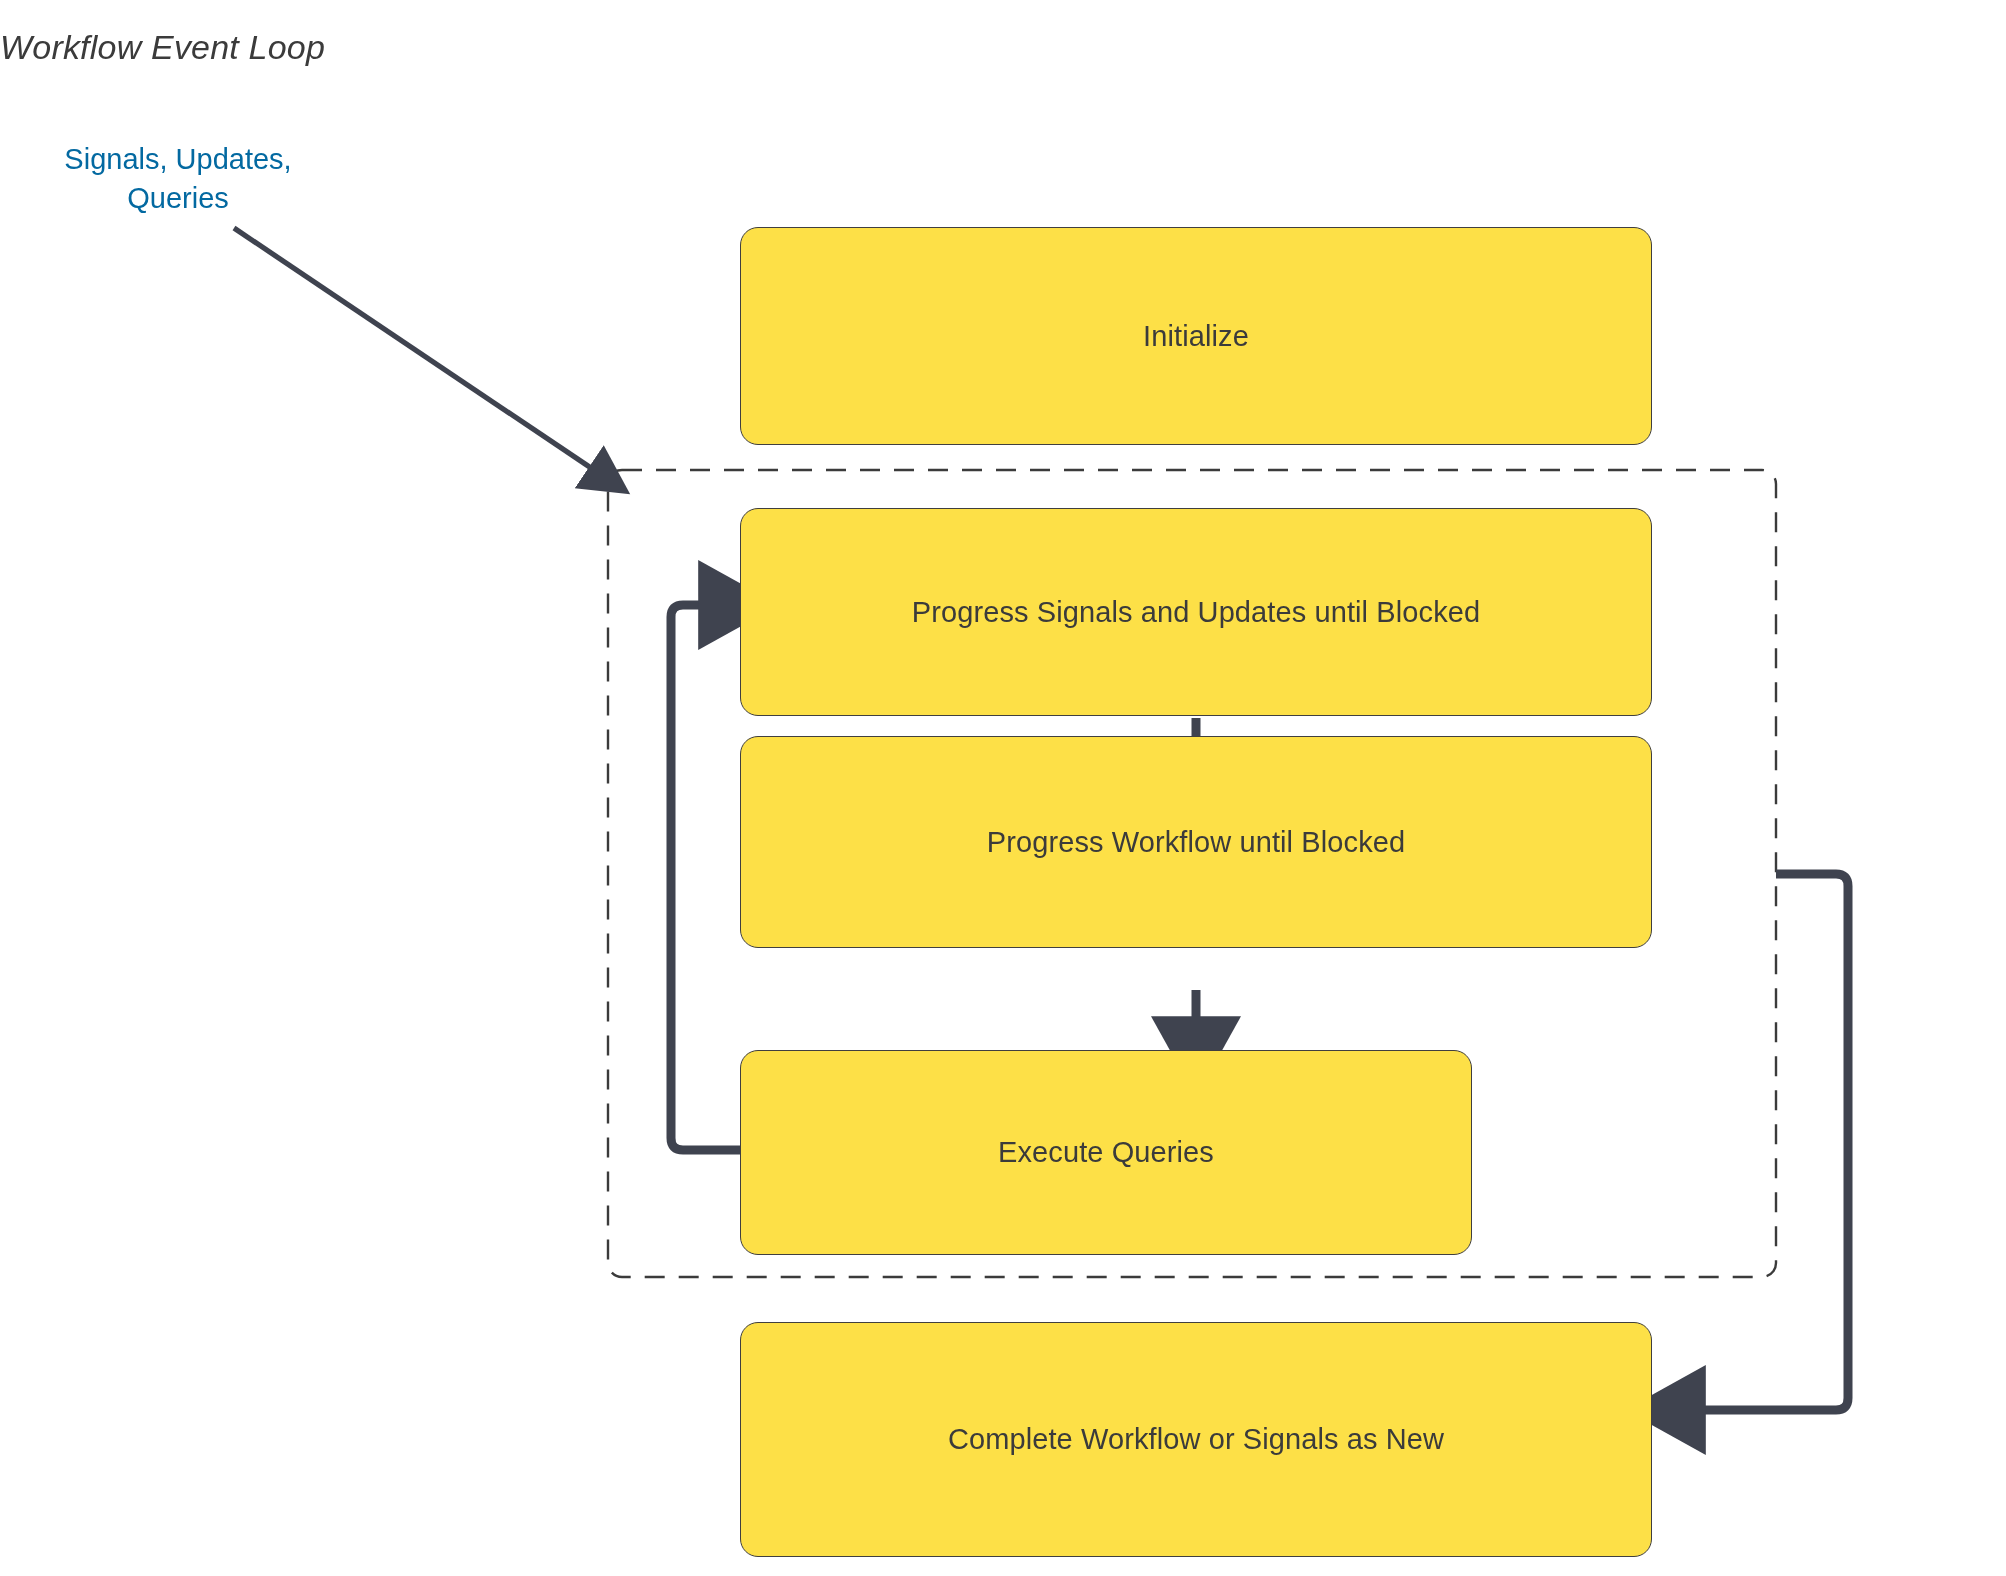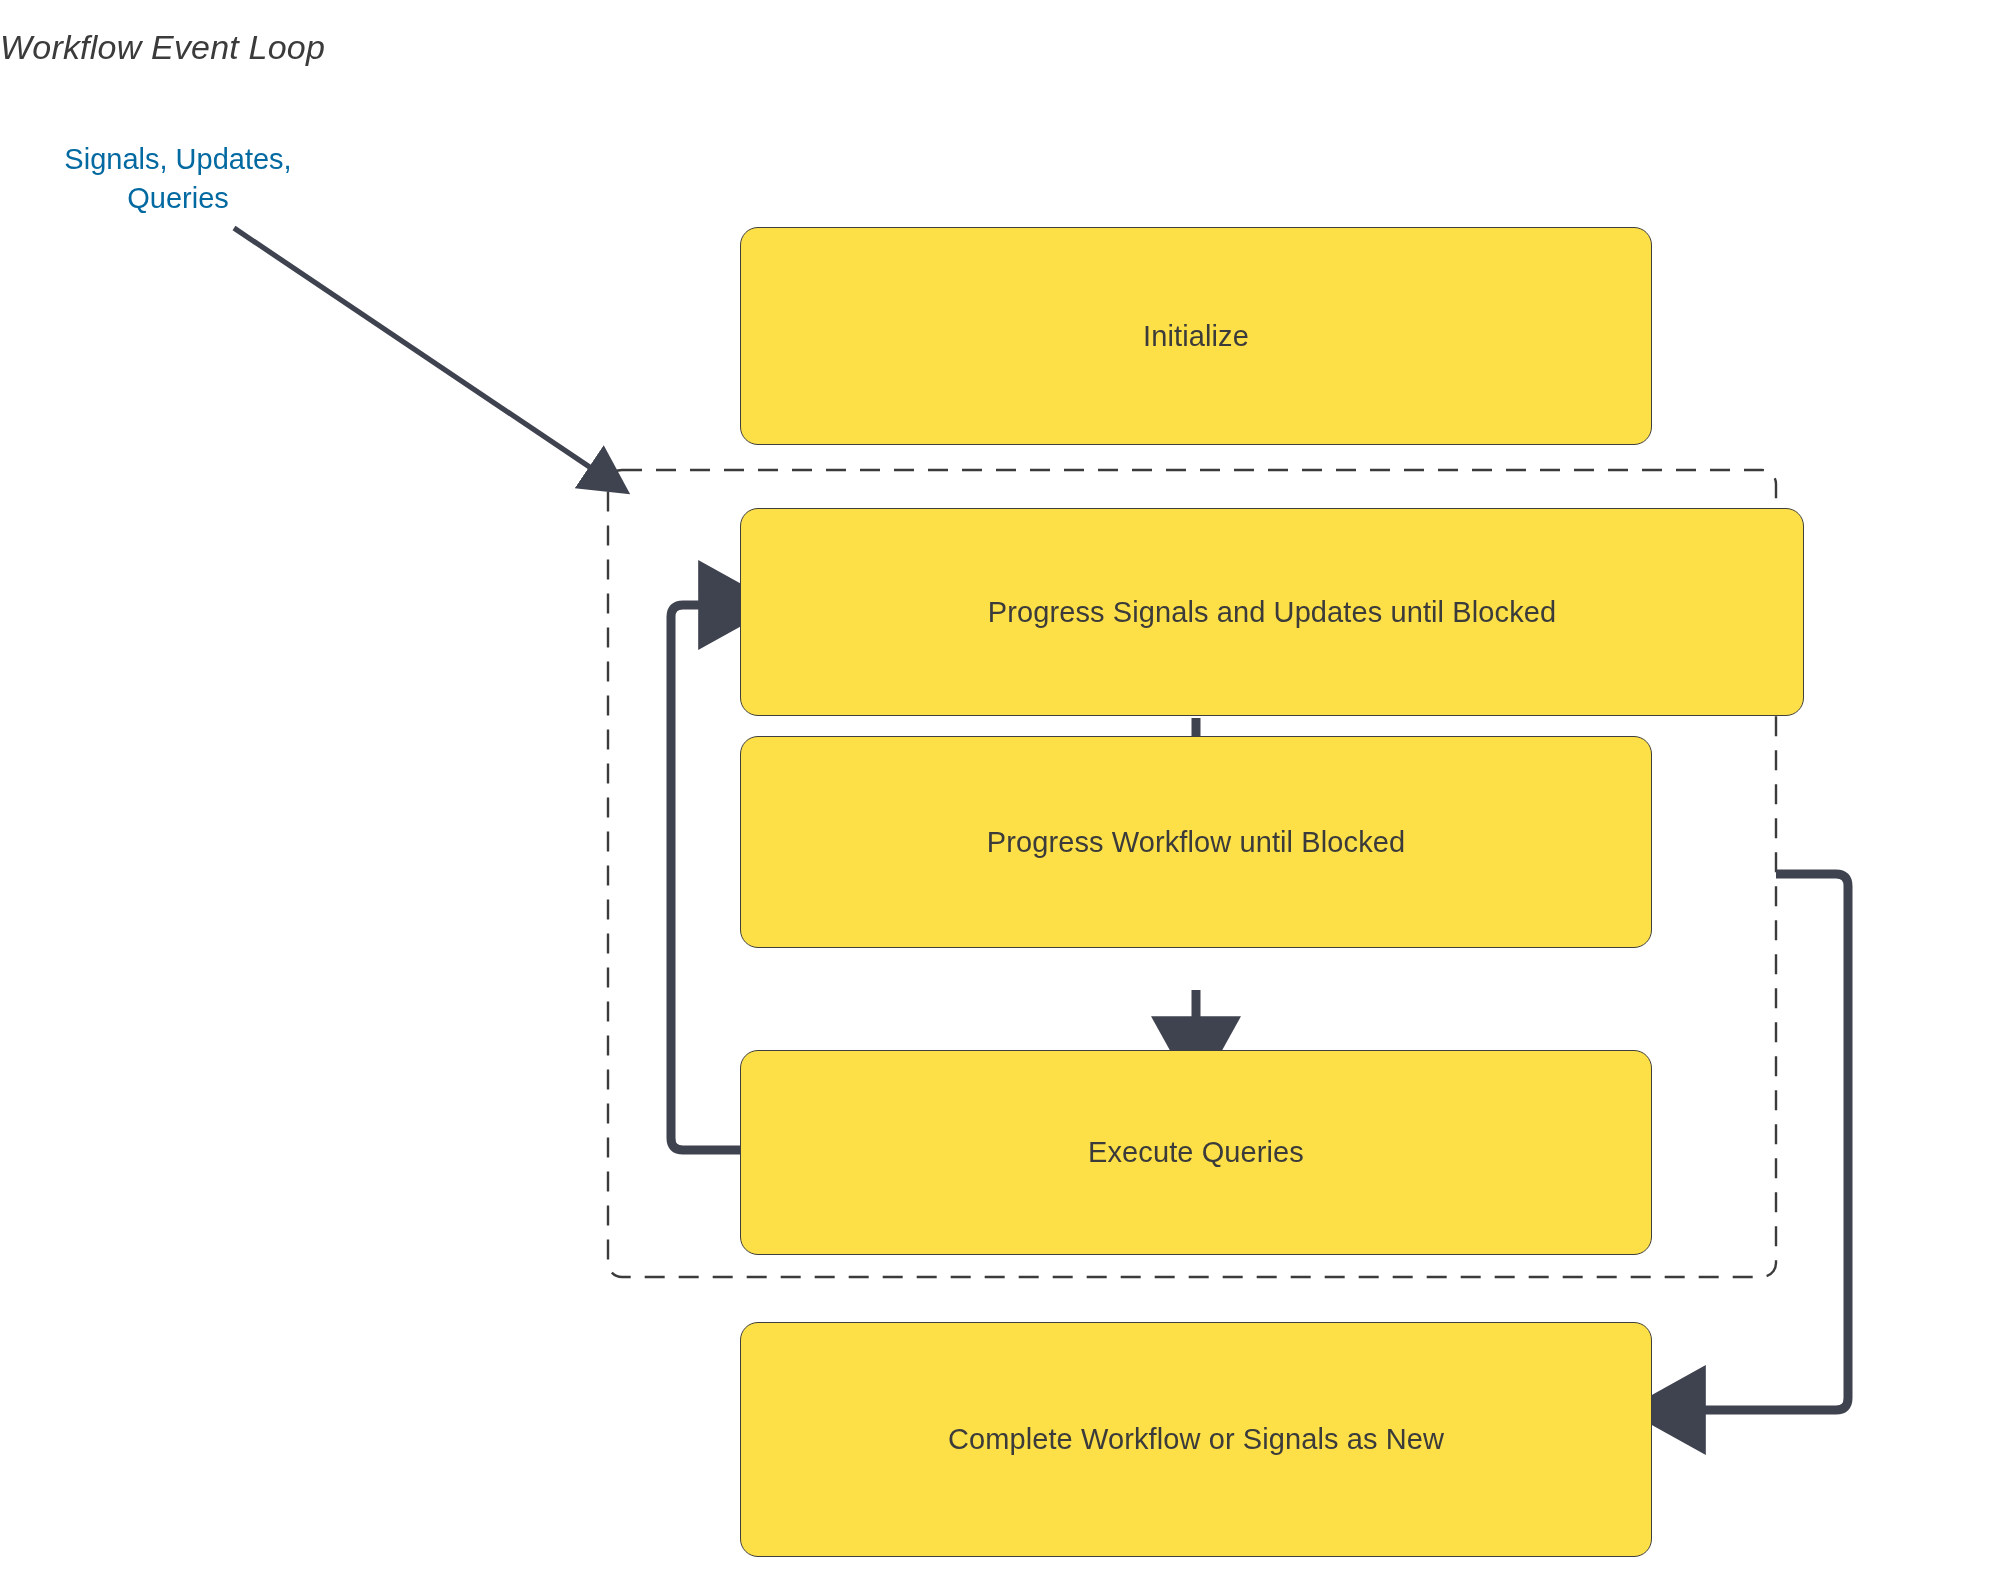--- a/index.html
+++ b/index.html
@@ -62,23 +62,23 @@
   .edge-label {
     position: absolute;
     font-family: "Liberation Sans", sans-serif;
     font-size: 29px;
     color: #0369a1;
     text-align: center;
     line-height: 1.35;
   }
   
   #box-initialize       { left: 740px; top: 227px;  width: 912px; height: 218px; }
-  #box-progress-signals { left: 740px; top: 508px;  width: 1064px; height: 208px; }
+  #box-progress-signals { left: 740px; top: 508px;  width: 912px; height: 208px; }
   #box-progress-wf      { left: 740px; top: 736px;  width: 912px; height: 212px; }
-  #box-execute-queries  { left: 740px; top: 1050px; width: 912px; height: 205px; }
+  #box-execute-queries  { left: 740px; top: 1050px; width: 732px; height: 205px; }
   #box-complete-wf      { left: 740px; top: 1322px; width: 912px; height: 235px; }
   #label-signals { left: 18px; top: 140px; width: 320px; }
 </style>
 </head>
 <body>
 
 <div id="canvas">
 
   <svg class="diagram-svg" viewBox="0 0 2006 1576" xmlns="http://www.w3.org/2000/svg">
 

